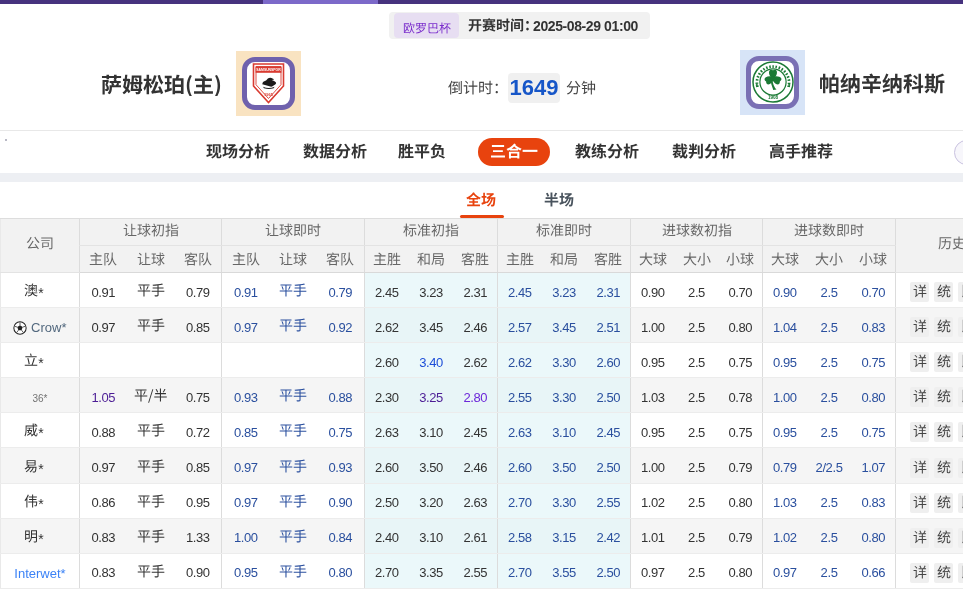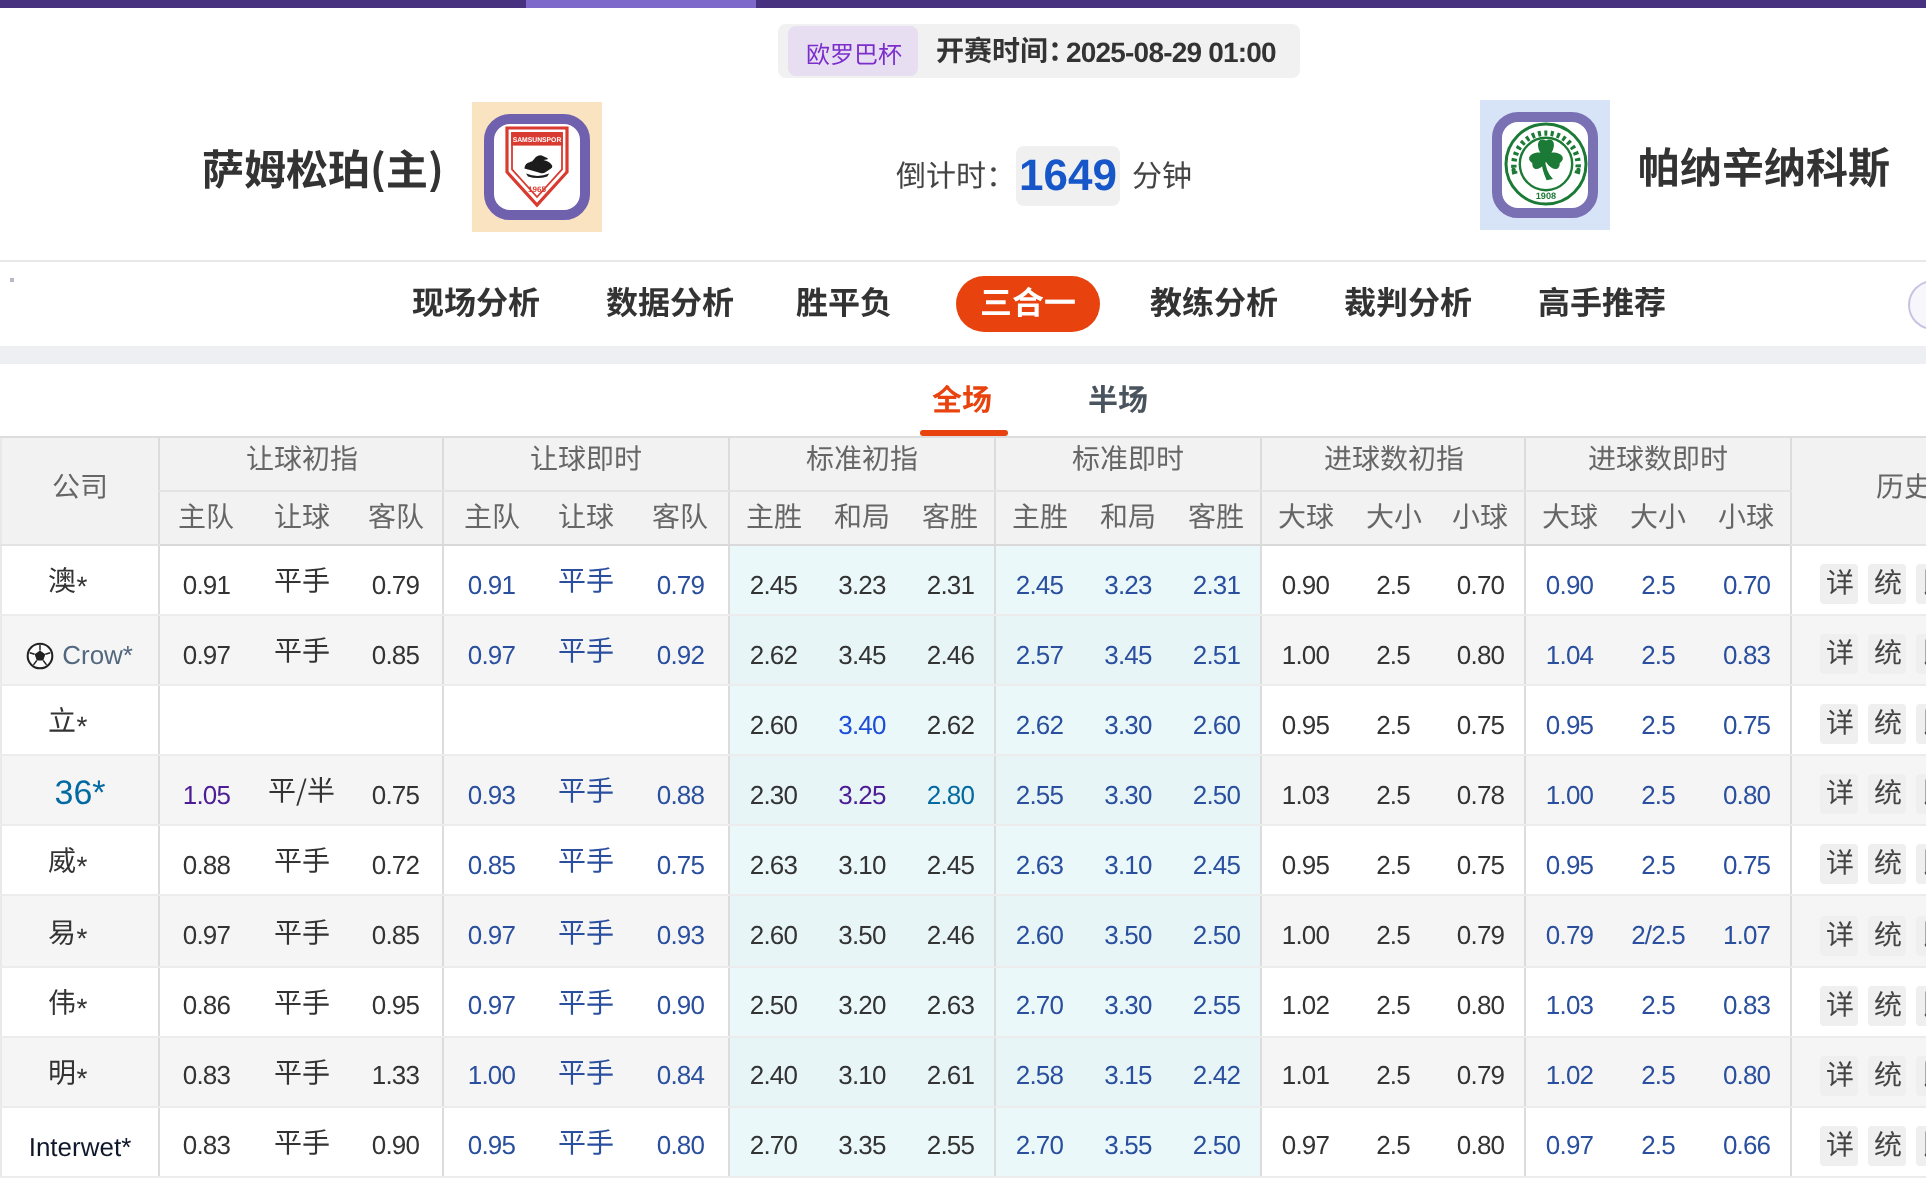--- a/index.html
+++ b/index.html
@@ -525,41 +525,41 @@
                   <g fill="#444">
                     <use href="#g76" transform="translate(0.00,12.32) scale(0.01400,-0.01400)"></use>
                   </g>
                 </svg></span><span class="btn"><svg width="14" height="15" viewBox="0 0 14 15">
                   <g fill="#444">
                     <use href="#g77" transform="translate(0.00,12.32) scale(0.01400,-0.01400)"></use>
                   </g>
                 </svg></span></td>
           </tr>
           <tr class="z">
-            <td class="co bl0"><span class="lat" style="color:#0369a1;font-size:17px">36*</span></td>
+            <td class="co bl0"><span class="lat" style="color:#737373;font-size:10px">36*</span></td>
             <td class="bl"><span style="color:#4c1d95">1.05</span></td>
             <td><svg width="33" height="15" viewBox="0 0 33 15">
                 <g fill="#333">
                   <use href="#g73" transform="translate(0.00,12.32) scale(0.01400,-0.01400)"></use>
                   <use href="#g79" transform="translate(14.00,12.32) scale(0.01400,-0.01400)"></use>
                   <use href="#g80" transform="translate(19.49,12.32) scale(0.01400,-0.01400)"></use>
                 </g>
               </svg></td>
             <td><span style="color:#333">0.75</span></td>
             <td class="bl"><span style="color:#2a4f9e">0.93</span></td>
             <td><svg width="28" height="15" viewBox="0 0 28 15">
                 <g fill="#2a4f9e">
                   <use href="#g73" transform="translate(0.00,12.32) scale(0.01400,-0.01400)"></use>
                   <use href="#g74" transform="translate(14.00,12.32) scale(0.01400,-0.01400)"></use>
                 </g>
               </svg></td>
             <td><span style="color:#2a4f9e">0.88</span></td>
             <td class="bl cy"><span style="color:#333">2.30</span></td>
             <td class="cy"><span style="color:#4c1d95">3.25</span></td>
-            <td class="cy"><span style="color:#0369a1">2.80</span></td>
+            <td class="cy"><span style="color:#6d28d9">2.80</span></td>
             <td class="bl cy"><span style="color:#2a4f9e">2.55</span></td>
             <td class="cy"><span style="color:#2a4f9e">3.30</span></td>
             <td class="cy"><span style="color:#2a4f9e">2.50</span></td>
             <td class="bl"><span style="color:#333">1.03</span></td>
             <td><span style="color:#333">2.5</span></td>
             <td><span style="color:#333">0.78</span></td>
             <td class="bl"><span style="color:#2a4f9e">1.00</span></td>
             <td><span style="color:#2a4f9e">2.5</span></td>
             <td><span style="color:#2a4f9e">0.80</span></td>
             <td class="bl hist"><span class="btn"><svg width="14" height="15" viewBox="0 0 14 15">
@@ -762,21 +762,21 @@
                   <g fill="#444">
                     <use href="#g76" transform="translate(0.00,12.32) scale(0.01400,-0.01400)"></use>
                   </g>
                 </svg></span><span class="btn"><svg width="14" height="15" viewBox="0 0 14 15">
                   <g fill="#444">
                     <use href="#g77" transform="translate(0.00,12.32) scale(0.01400,-0.01400)"></use>
                   </g>
                 </svg></span></td>
           </tr>
           <tr>
-            <td class="co bl0"><span class="lat" style="color:#0f172a;font-size:13px">Interwet*</span></td>
+            <td class="co bl0"><span class="lat" style="color:#3b82f6;font-size:13px">Interwet*</span></td>
             <td class="bl"><span style="color:#333">0.83</span></td>
             <td><svg width="28" height="15" viewBox="0 0 28 15">
                 <g fill="#333">
                   <use href="#g73" transform="translate(0.00,12.32) scale(0.01400,-0.01400)"></use>
                   <use href="#g74" transform="translate(14.00,12.32) scale(0.01400,-0.01400)"></use>
                 </g>
               </svg></td>
             <td><span style="color:#333">0.90</span></td>
             <td class="bl"><span style="color:#2a4f9e">0.95</span></td>
             <td><svg width="28" height="15" viewBox="0 0 28 15">

